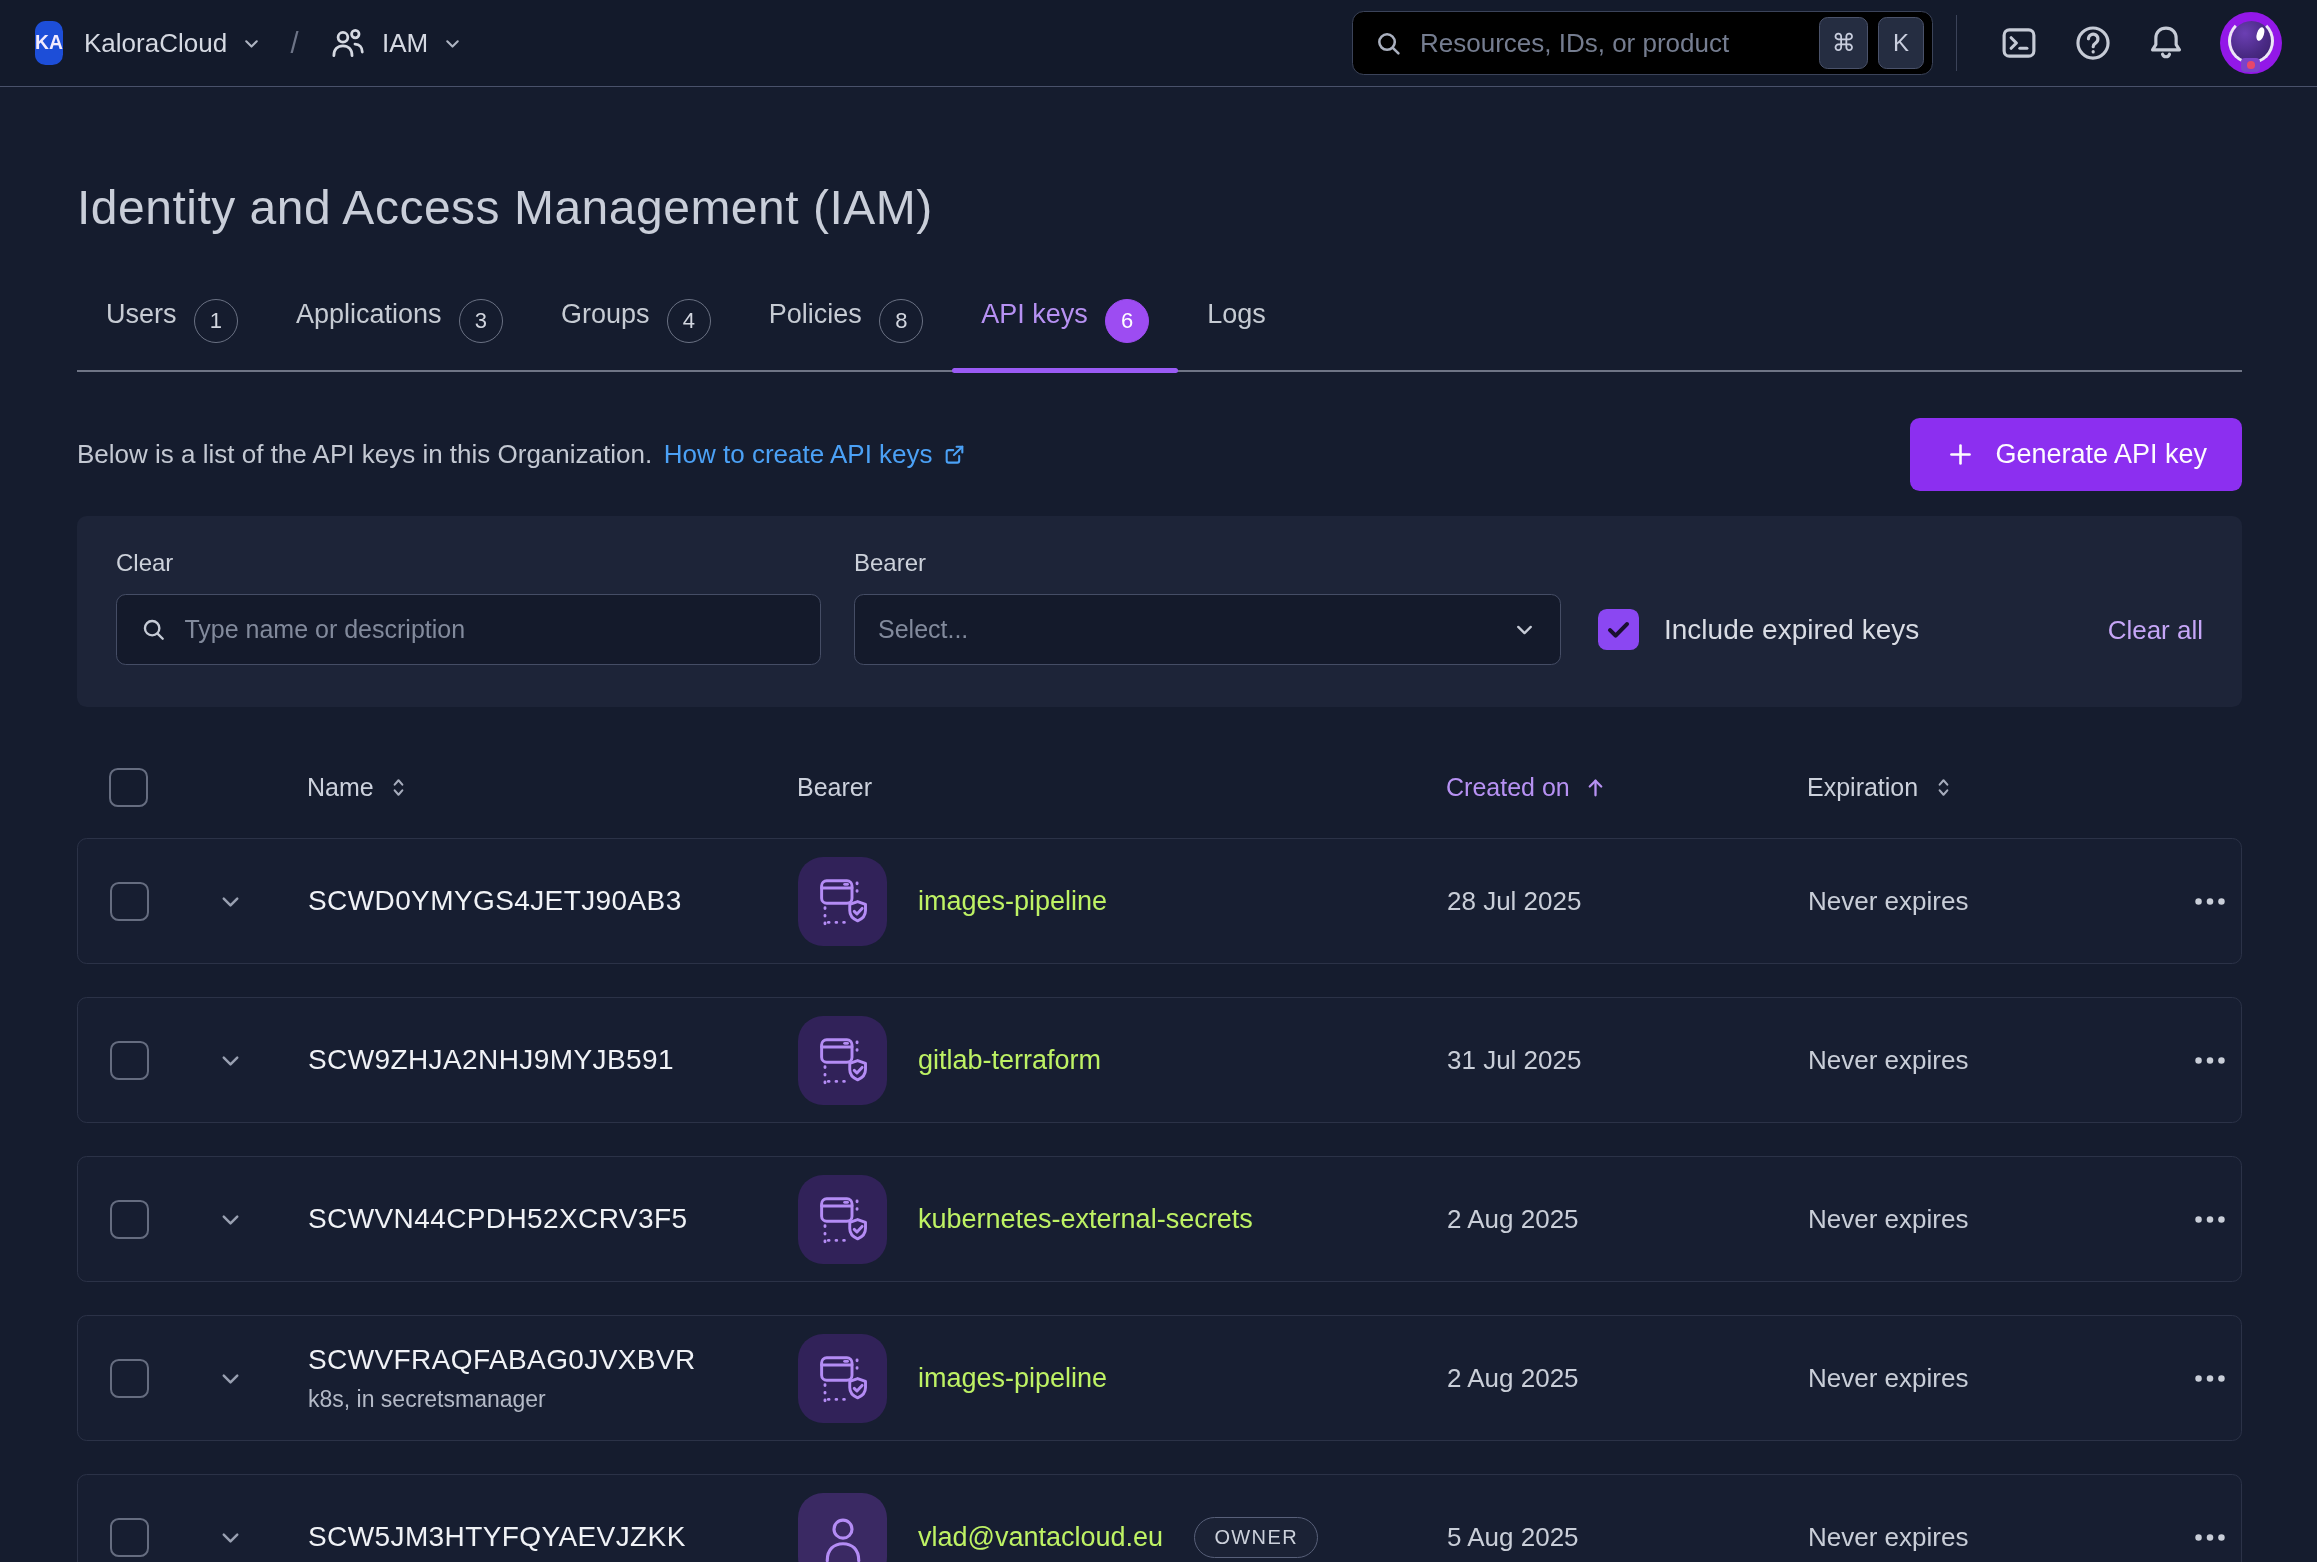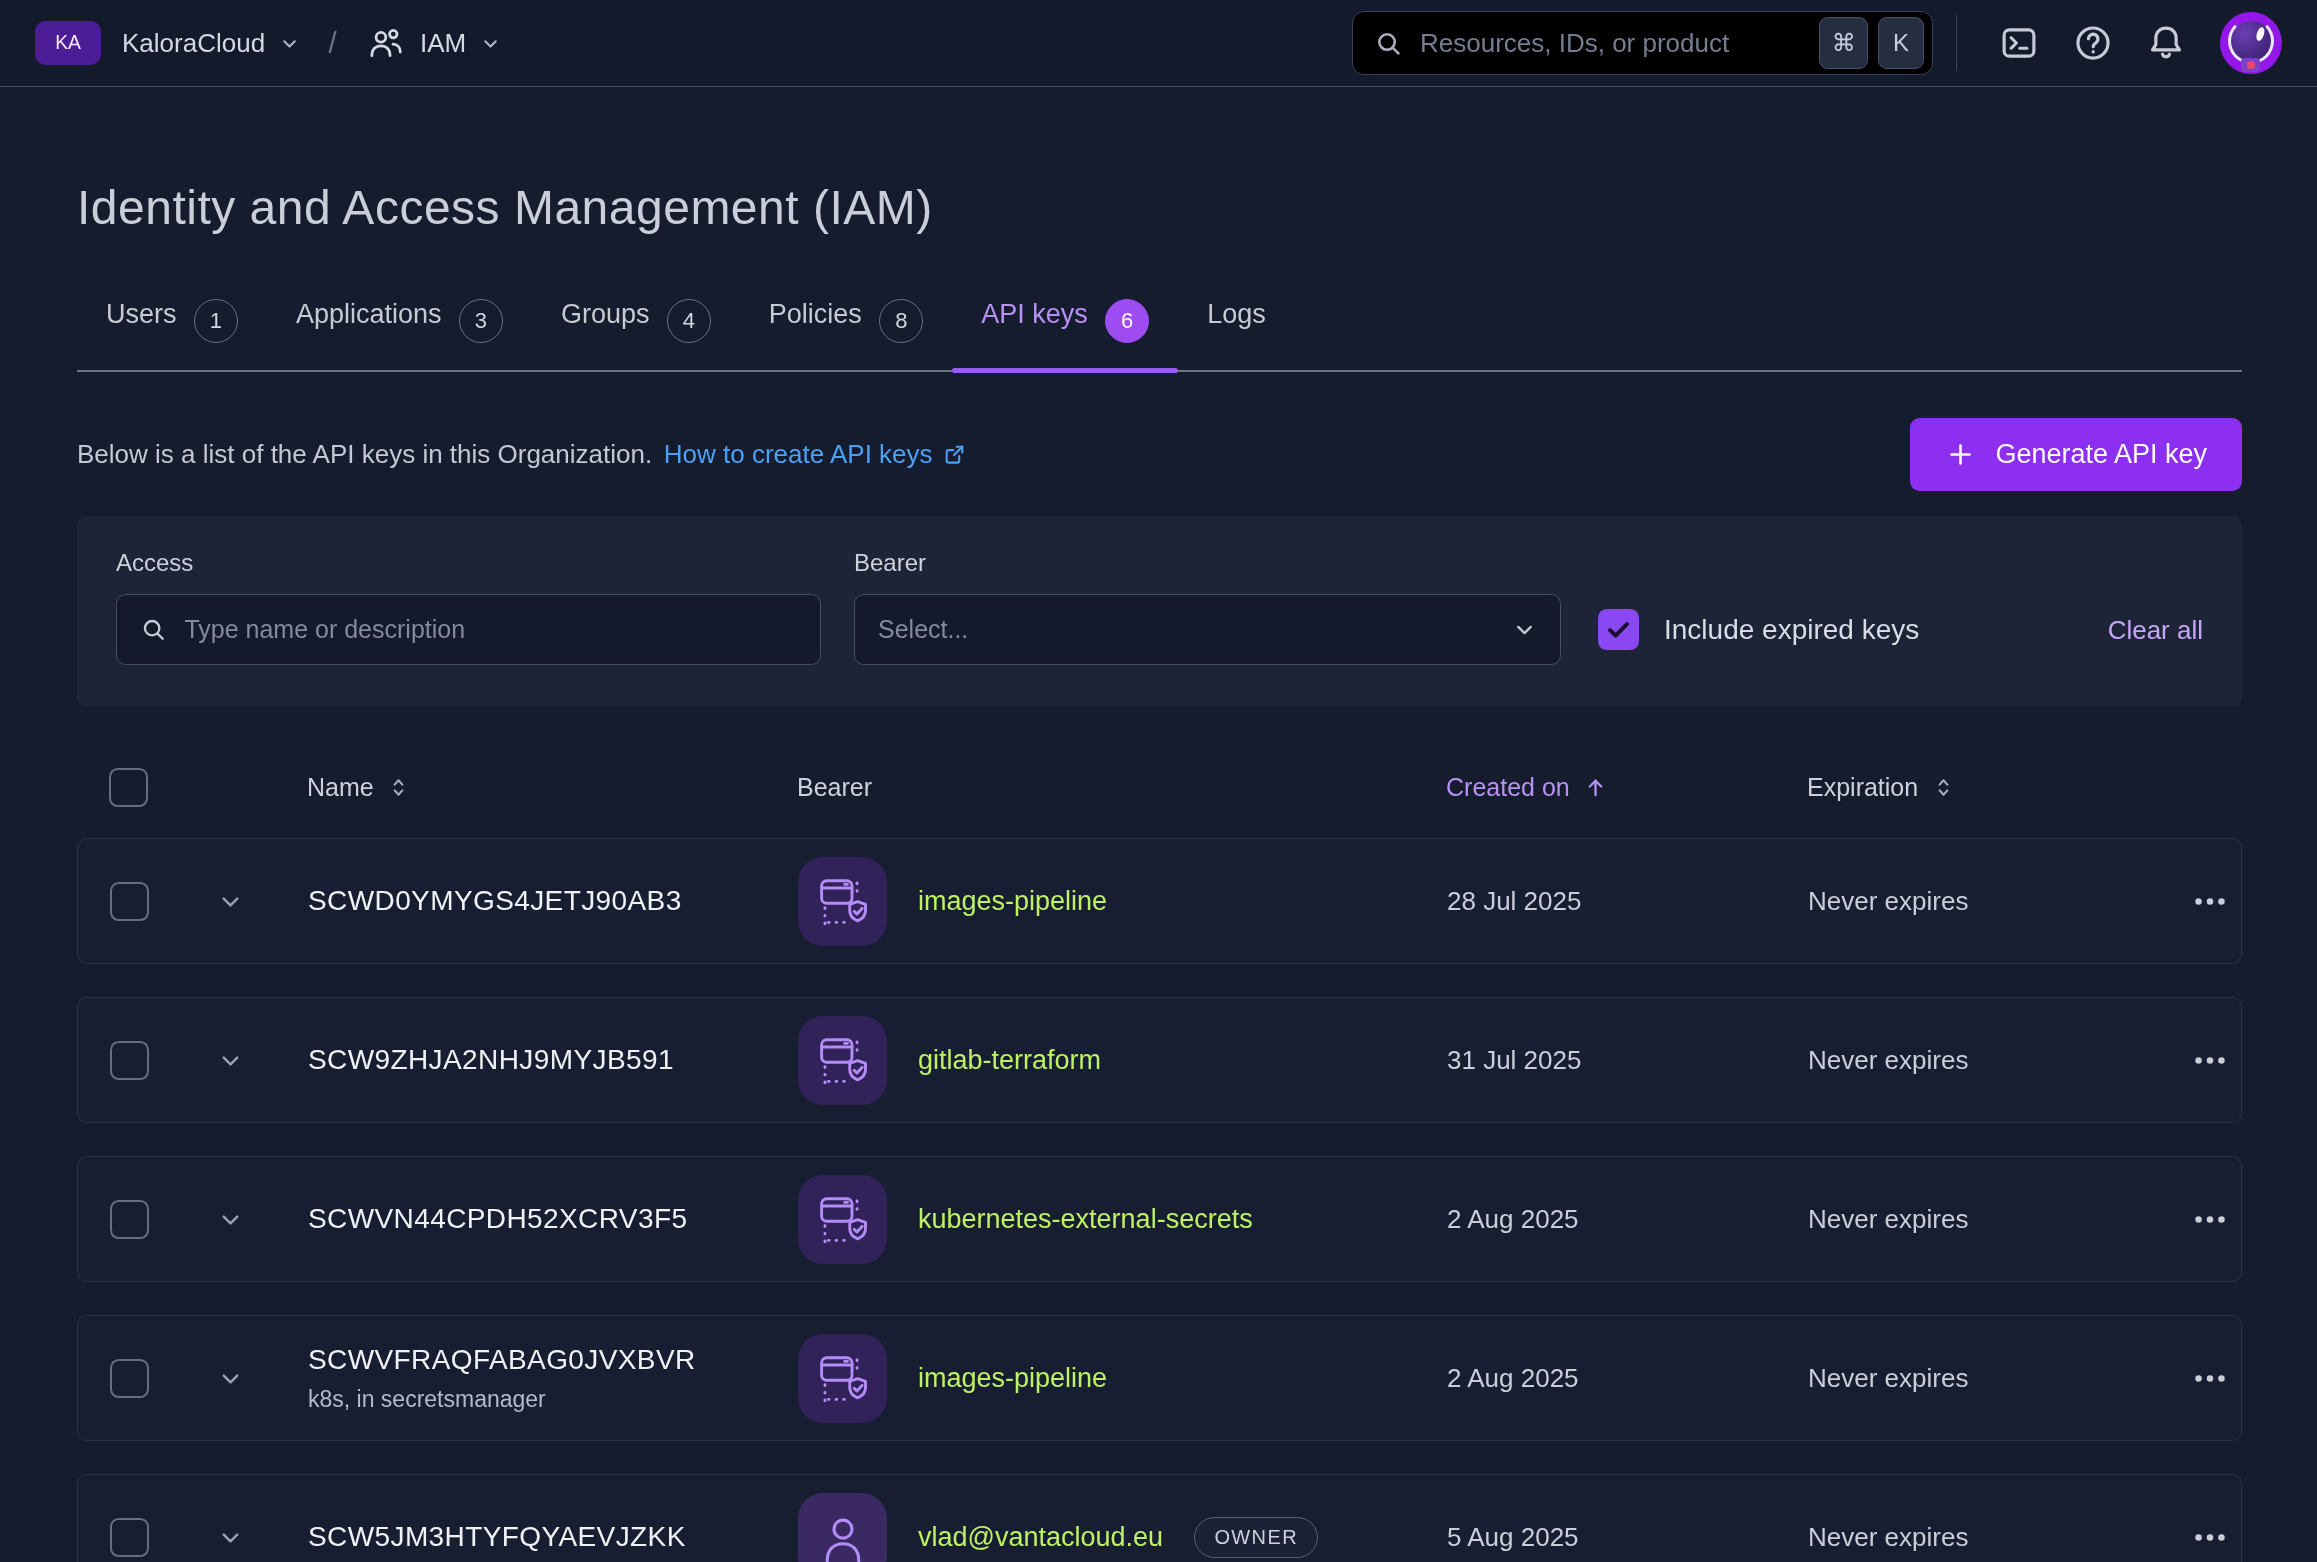--- a/index.html
+++ b/index.html
@@ -10,23 +10,23 @@
     color:#e6e9ef;
   }
   svg { display:block; }
 
   
   .topbar {
     height:87px; background:#131a2b; border-bottom:1.9px solid #49516a;
     display:flex; align-items:center; padding:0 35px;
   }
   .org-badge {
-    width:66px; height:44px; border-radius:10.6px; background:#4c1d95;
+    width:28px; height:44px; border-radius:10.6px; background:#1d4ed8;
     display:flex; align-items:center; justify-content:center;
-    font-size:19.3px; font-weight:normal; color:#f3ebfe; flex:0 0 auto;
+    font-size:19.3px; font-weight:bold; color:#f3ebfe; flex:0 0 auto;
   }
   .crumb-name { font-size:26px; color:#d5d9e2; margin-left:21px; }
   .chev { color:#aeb4c2; margin-left:13.5px; }
   .crumb-sep { font-size:29px; color:#6d7487; margin:0 29px; font-weight:300; }
   .team-ic { color:#d5d9e2; margin-right:15.4px; }
   .switcher { display:flex; align-items:center; cursor:pointer; }
 
   .global-search {
     margin-left:auto; width:581px; height:64px; border:1.9px solid #3b4359;
     border-radius:11.6px; display:flex; align-items:center; padding:0 7.7px 0 21px;
@@ -280,21 +280,21 @@
       <svg width="31" height="31" viewBox="0 0 24 24" fill="none" stroke="currentColor" stroke-width="2" stroke-linecap="round">
           <line x1="12" y1="5" x2="12" y2="19"></line>
           <line x1="5" y1="12" x2="19" y2="12"></line>
         </svg>
       <span>Generate API key</span>
     </button>
   </div>
 
   <section class="filters">
     <div class="fgroup search">
-      <span class="flabel">Access</span>
+      <span class="flabel">Clear</span>
       <div class="finput">
         <span>
           <svg width="27" height="27" viewBox="0 0 24 24" fill="none" stroke="#c6cbd6" stroke-width="2.1" stroke-linecap="round">
               <circle cx="10.8" cy="10.8" r="6.4"></circle>
               <line x1="15.6" y1="15.6" x2="20.2" y2="20.2"></line>
             </svg>
         </span>
         <input type="text" placeholder="Type name or description" style="">
       </div>
     </div>

